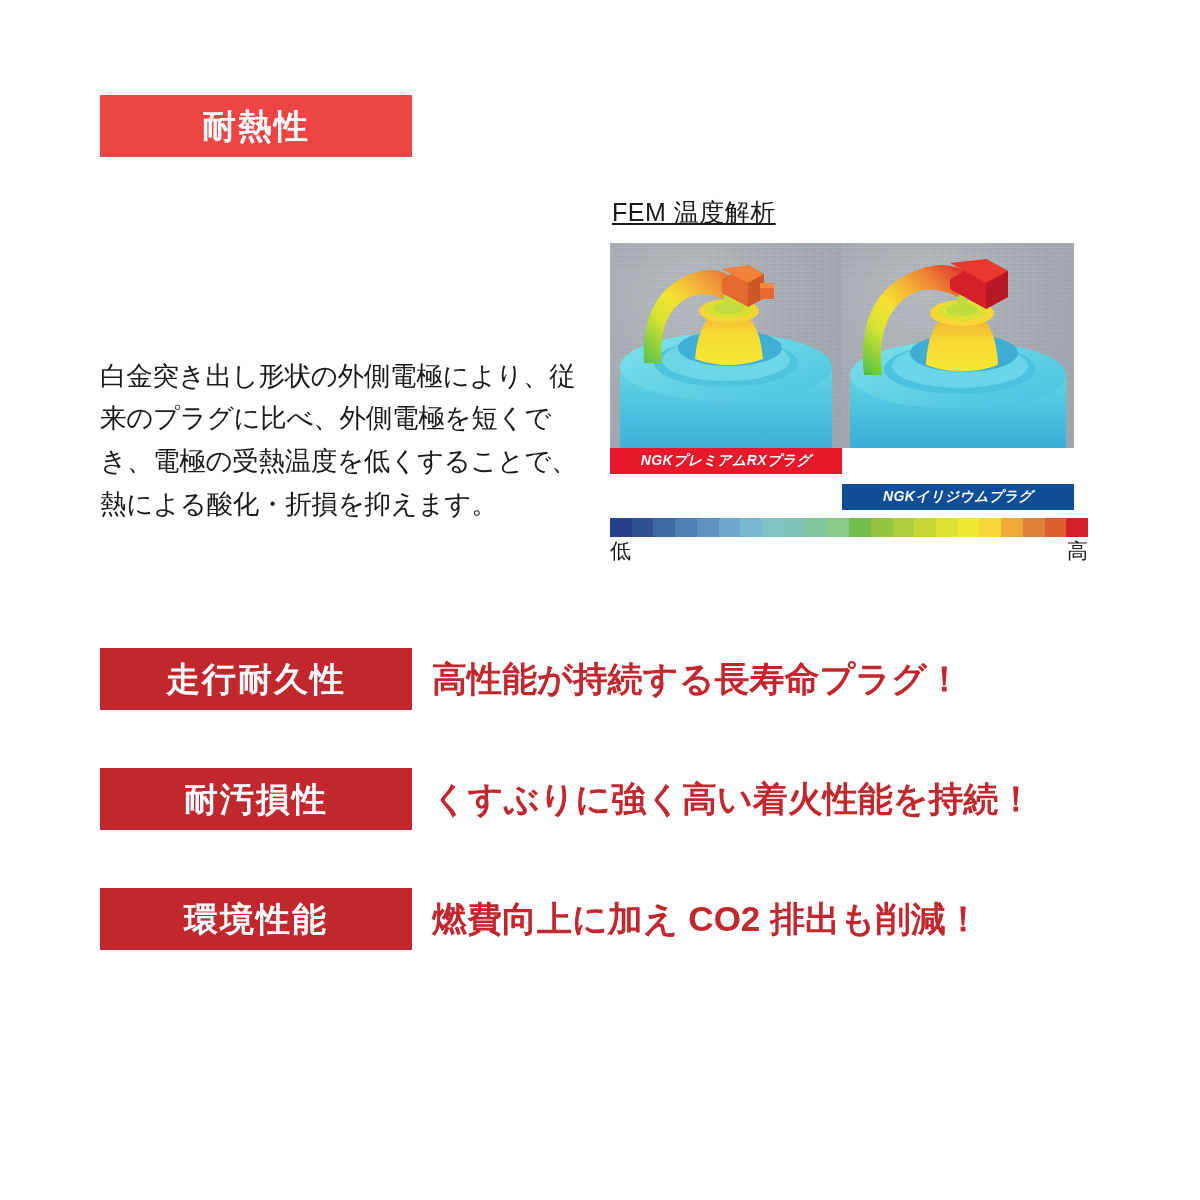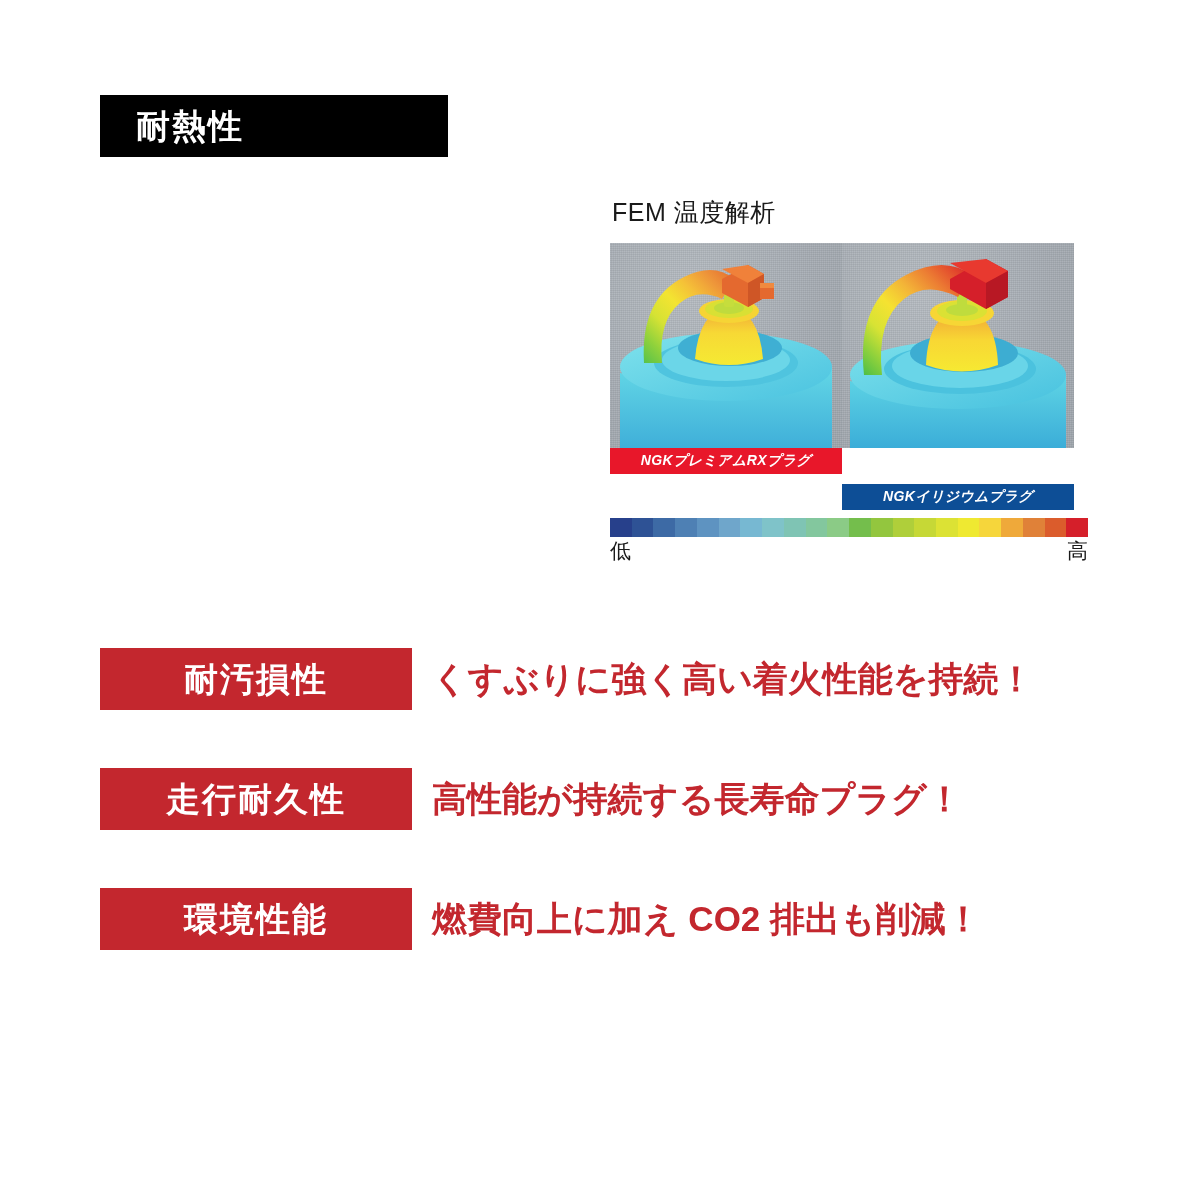--- a/index.html
+++ b/index.html
@@ -21,29 +21,28 @@
   
   #heat-section {
     position: absolute;
     left: 0; top: 0;
     width: 1200px;
     height: 600px;
   }
 
   .tag-badge {
     position: absolute;
-    background: #000000;
+    background: #ef4444;
     color: #ffffff;
     display: flex;
     align-items: center;
-    justify-content: flex-start;
+    justify-content: center;
     font-weight: bold;
     letter-spacing: 2px;
     line-height: 1;
-    padding-left: 36px;
   }
 
   #heat-badge {
     left: 100px;
     top: 95px;
     width: 312px;
     height: 62px;
     font-size: 34px;
   }
 
@@ -77,20 +76,21 @@
     top: 200px;
     width: 478px;
   }
 
   #fem-title {
     font-size: 25px;
     color: #1a1a1a;
     line-height: 1;
     margin: 0 0 18px 2px;
     letter-spacing: 0.5px;
+    text-decoration: underline;
   }
 
   #fem-panels {
     display: flex;
   }
 
   .fem-panel {
     position: relative;
     width: 232px;
   }
@@ -198,20 +198,21 @@
 </head>
 <body>
 
 <section id="heat-section">
 
   <div id="heat-badge" class="tag-badge">
     <span>耐熱性</span>
   </div>
 
 
+  <p id="heat-body">白金突き出し形状の外側電極により、従来のプラグに比べ、外側電極を短くでき、電極の受熱温度を低くすることで、熱による酸化・折損を抑えます。</p>
 
   <figure id="fem-block" style="margin:0;">
 
     <figcaption id="fem-title">FEM 温度解析</figcaption>
 
     <div id="fem-panels">
 
       <div class="fem-panel">
         <div class="fem-image">
           <svg class="fem-svg" viewBox="0 0 232 205">
@@ -361,30 +362,30 @@
       <span>高</span>
     </div>
 
   </figure>
 </section>
 
 <section id="feature-rows">
 
   <div class="feature-row">
     <div class="feature-badge">
-      <span>耐汚損性</span>
-    </div>
-    <div class="feature-text">くすぶりに強く高い着火性能を持続！</div>
+      <span>走行耐久性</span>
+    </div>
+    <div class="feature-text">高性能が持続する長寿命プラグ！</div>
   </div>
 
   <div class="feature-row">
     <div class="feature-badge">
-      <span>走行耐久性</span>
-    </div>
-    <div class="feature-text">高性能が持続する長寿命プラグ！</div>
+      <span>耐汚損性</span>
+    </div>
+    <div class="feature-text">くすぶりに強く高い着火性能を持続！</div>
   </div>
 
   <div class="feature-row">
     <div class="feature-badge">
       <span>環境性能</span>
     </div>
     <div class="feature-text">燃費向上に加え CO2 排出も削減！</div>
   </div>
 
 </section>

